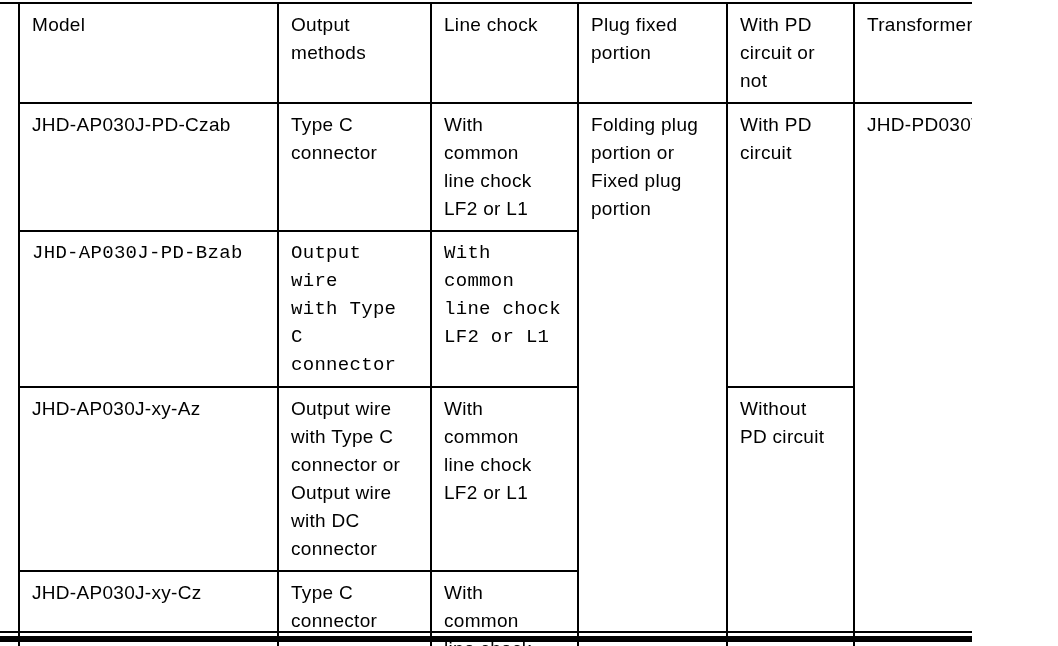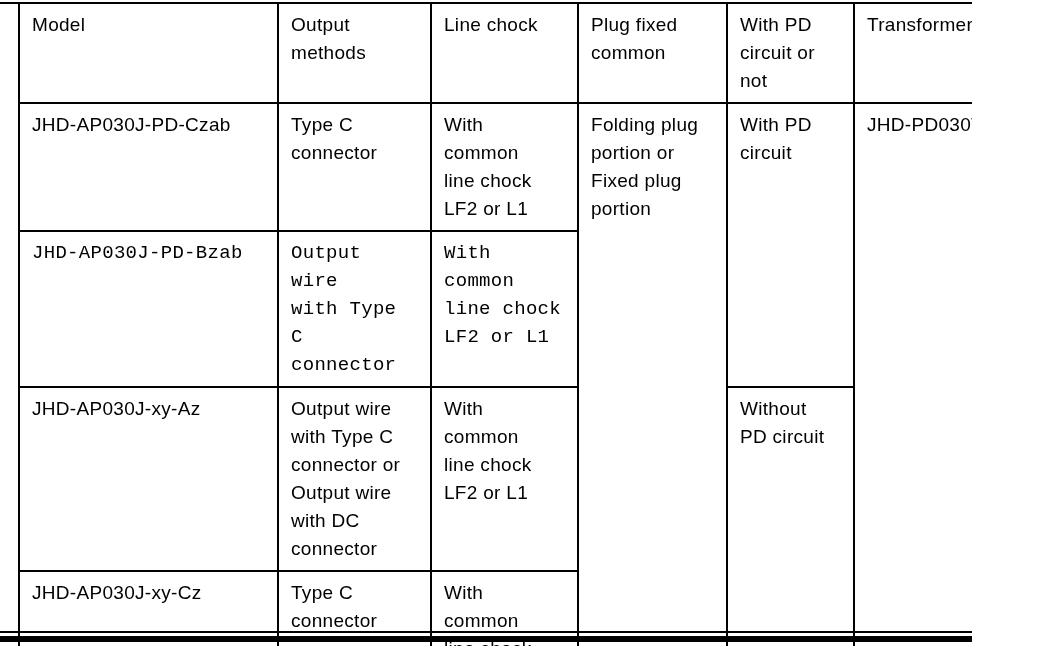--- a/index.html
+++ b/index.html
@@ -71,21 +71,21 @@
       <col style="width:127px">
       <col style="width:194px">
     </colgroup>
     <thead>
       <tr class="hdr">
         <th>Model</th>
         <th>Output
 methods</th>
         <th>Line chock</th>
         <th>Plug fixed
-common</th>
+portion</th>
         <th>With PD
 circuit or
 not</th>
         <th>Transformer</th>
       </tr>
     </thead>
     <tbody>
       <tr class="row-1">
         <td>JHD-AP030J-PD-Czab</td>
         <td>Type C

